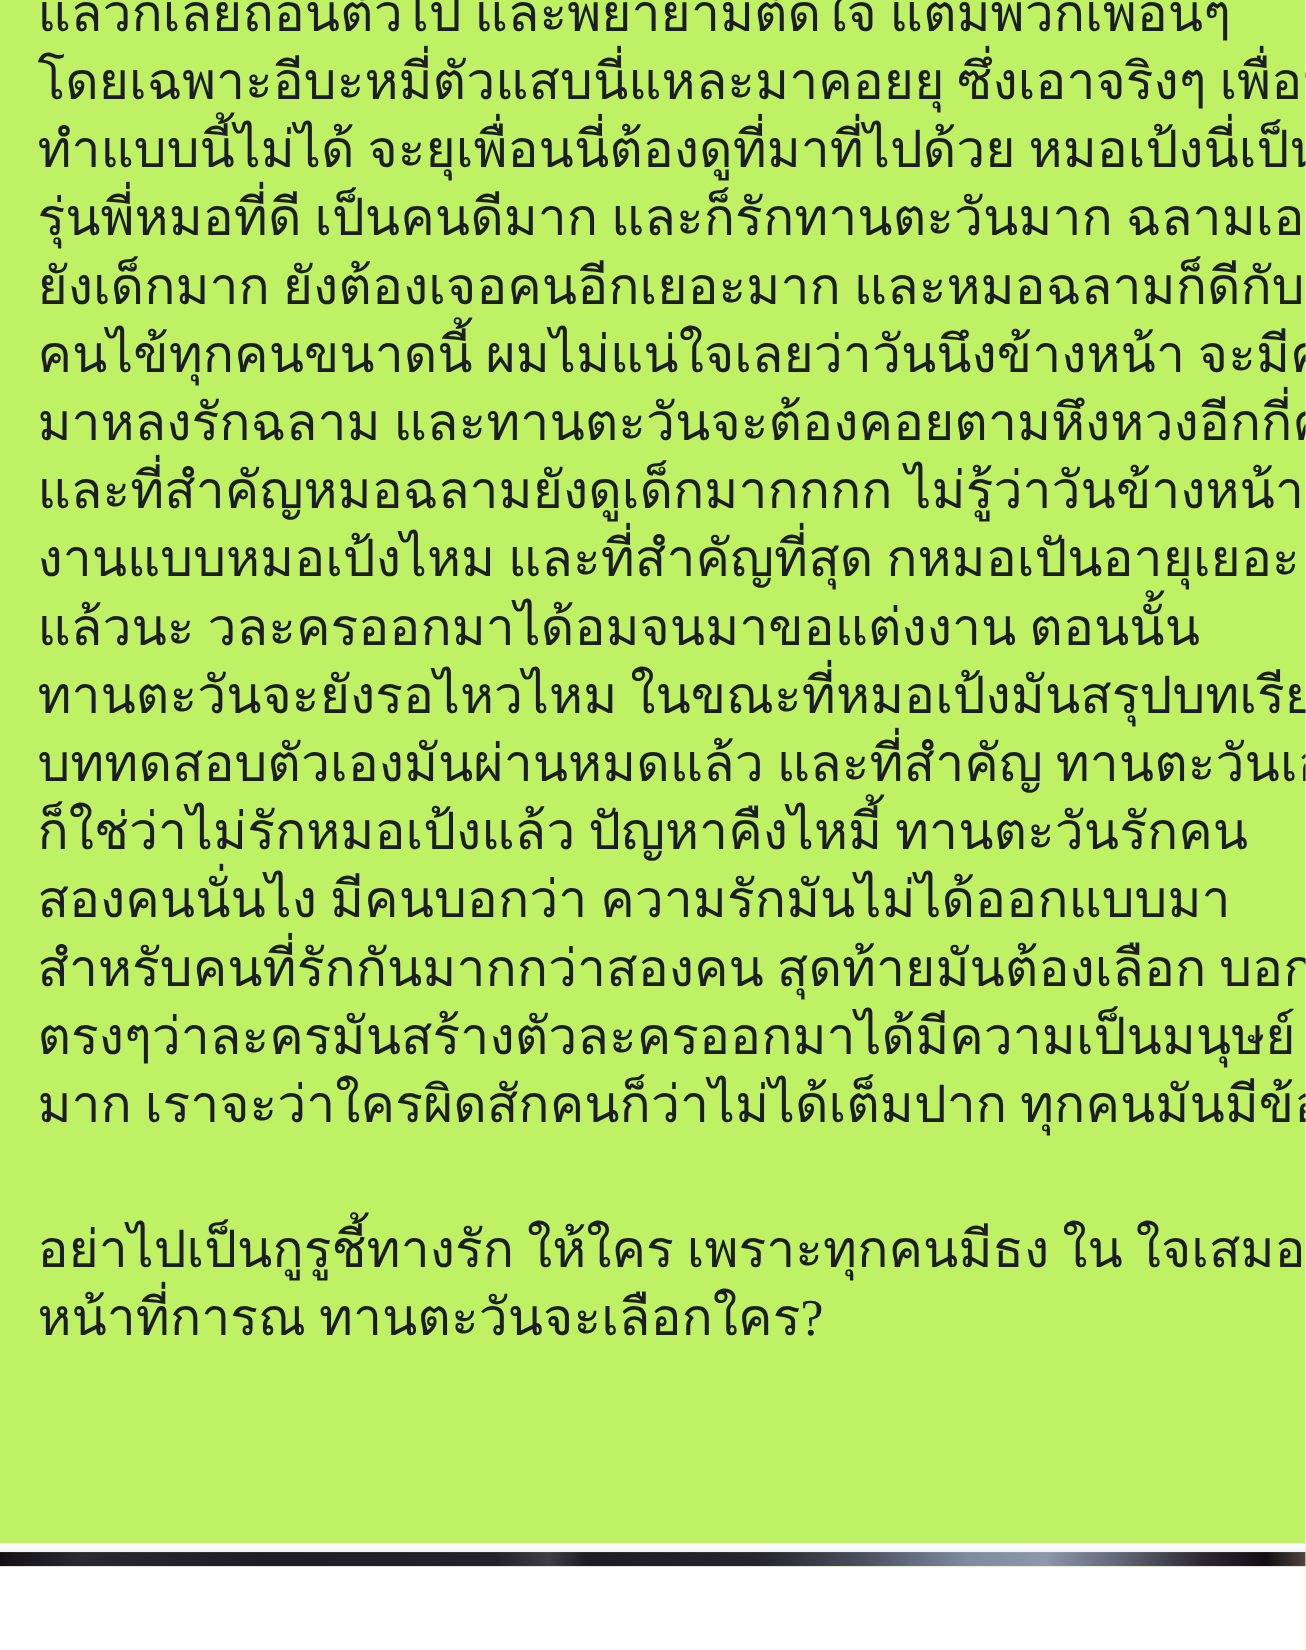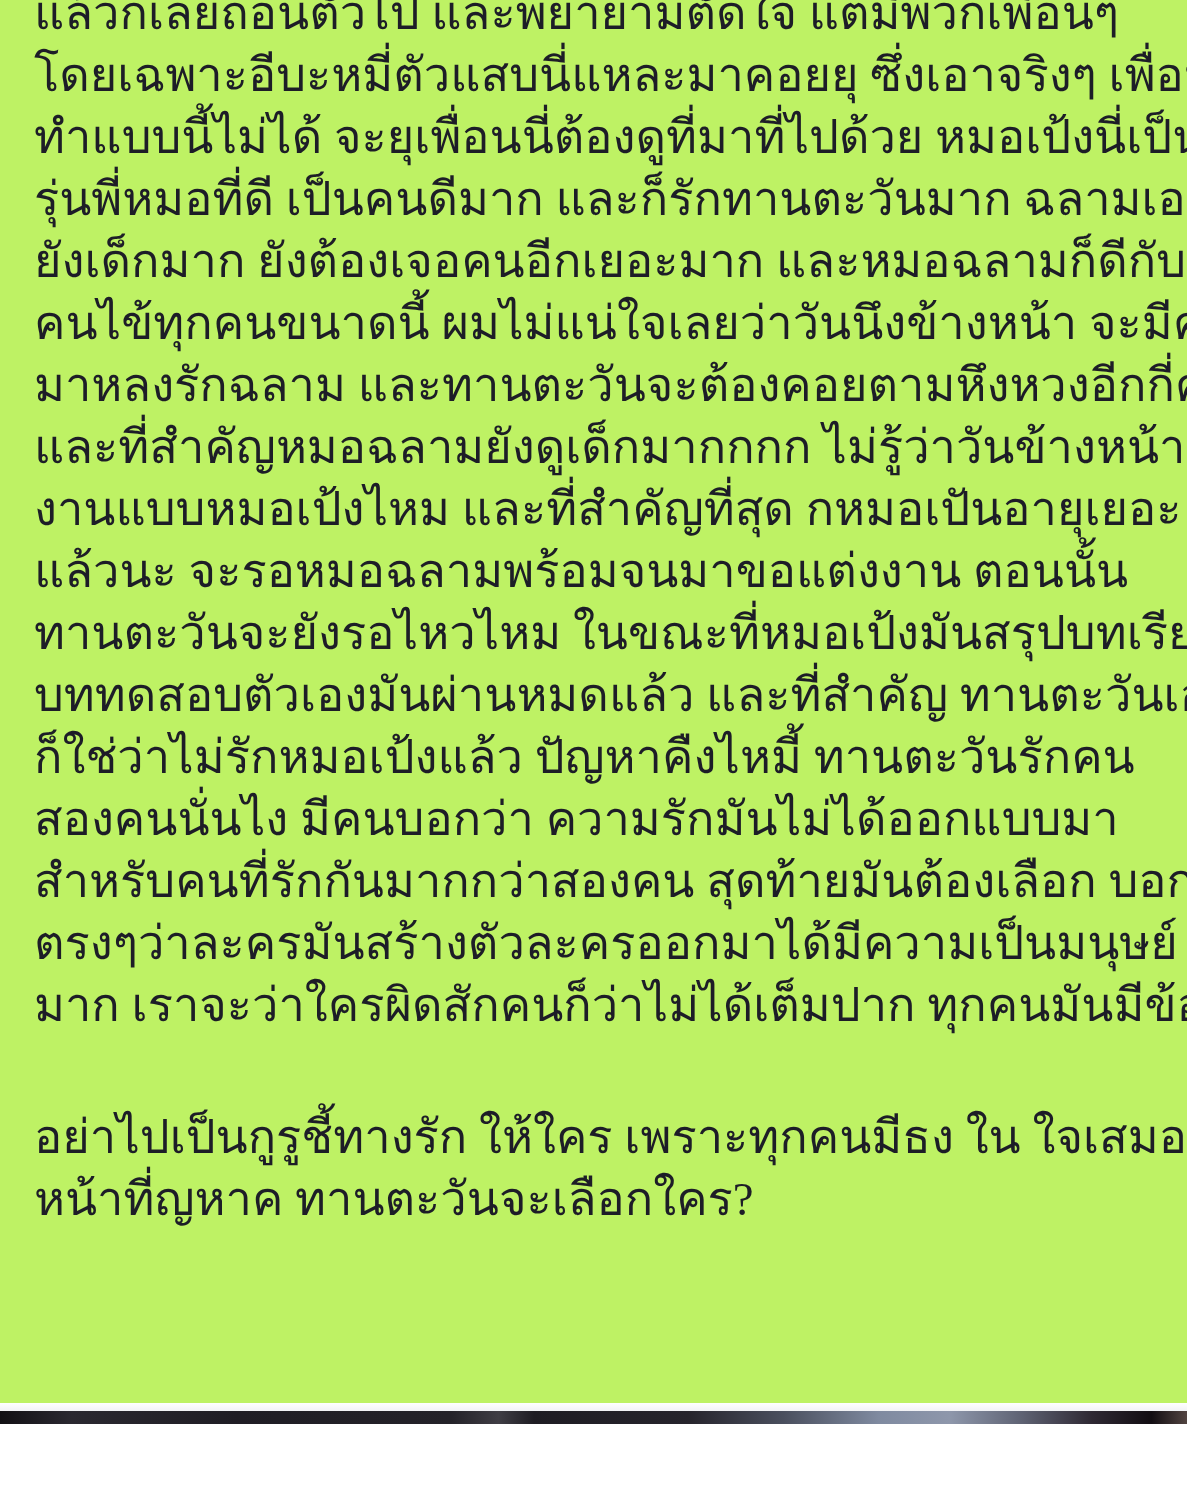--- a/index.html
+++ b/index.html
@@ -64,33 +64,33 @@
     <div class="para">
       <div class="text-line">แล้วก็เลยถอนตัวไป และพยายามตัดใจ แต่มีพวกเพื่อนๆ</div>
       <div class="text-line">โดยเฉพาะอีบะหมี่ตัวแสบนี่แหละมาคอยยุ ซึ่งเอาจริงๆ เพื่อน</div>
       <div class="text-line">ทำแบบนี้ไม่ได้ จะยุเพื่อนนี่ต้องดูที่มาที่ไปด้วย หมอเป้งนี่เป็น</div>
       <div class="text-line">รุ่นพี่หมอที่ดี เป็นคนดีมาก และก็รักทานตะวันมาก ฉลามเอง</div>
       <div class="text-line">ยังเด็กมาก ยังต้องเจอคนอีกเยอะมาก และหมอฉลามก็ดีกับ</div>
       <div class="text-line">คนไข้ทุกคนขนาดนี้ ผมไม่แน่ใจเลยว่าวันนึงข้างหน้า จะมีคน</div>
       <div class="text-line">มาหลงรักฉลาม และทานตะวันจะต้องคอยตามหึงหวงอีกกี่คน</div>
       <div class="text-line">และที่สำคัญหมอฉลามยังดูเด็กมากกกก ไม่รู้ว่าวันข้างหน้าจะ</div>
       <div class="text-line">งานแบบหมอเป้งไหม และที่สำคัญที่สุด กหมอเปันอายุเยอะ</div>
-      <div class="text-line">แล้วนะ จะรอหมอฉลามพร้อมจนมาขอแต่งงาน ตอนนั้น</div>
+      <div class="text-line">แล้วนะ วละครออกมาได้อมจนมาขอแต่งงาน ตอนนั้น</div>
       <div class="text-line">ทานตะวันจะยังรอไหวไหม ในขณะที่หมอเป้งมันสรุปบทเรียน</div>
       <div class="text-line">บททดสอบตัวเองมันผ่านหมดแล้ว และที่สำคัญ ทานตะวันเอง</div>
       <div class="text-line">ก็ใช่ว่าไม่รักหมอเป้งแล้ว ปัญหาคืงไหมี้ ทานตะวันรักคน</div>
       <div class="text-line">สองคนนั่นไง มีคนบอกว่า ความรักมันไม่ได้ออกแบบมา</div>
       <div class="text-line">สำหรับคนที่รักกันมากกว่าสองคน สุดท้ายมันต้องเลือก บอก</div>
       <div class="text-line">ตรงๆว่าละครมันสร้างตัวละครออกมาได้มีความเป็นมนุษย์</div>
       <div class="text-line">มาก เราจะว่าใครผิดสักคนก็ว่าไม่ได้เต็มปาก ทุกคนมันมีข้อดี</div>
     </div>
 
     <div class="para para2">
       <div class="text-line">อย่าไปเป็นกูรูชี้ทางรัก ให้ใคร เพราะทุกคนมีธง ใน ใจเสมอ ผม</div>
-      <div class="text-line">หน้าที่ญหาค ทานตะวันจะเลือกใคร?</div>
+      <div class="text-line">หน้าที่การณ ทานตะวันจะเลือกใคร?</div>
     </div>
 
   </div>
 
   <div class="photo-strip-fade"></div>
   <div class="photo-strip"></div>
 
 </div>
 
 </body></html>

